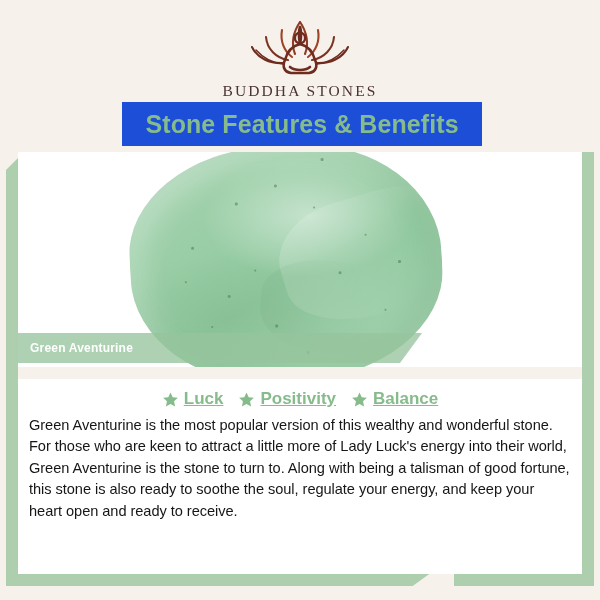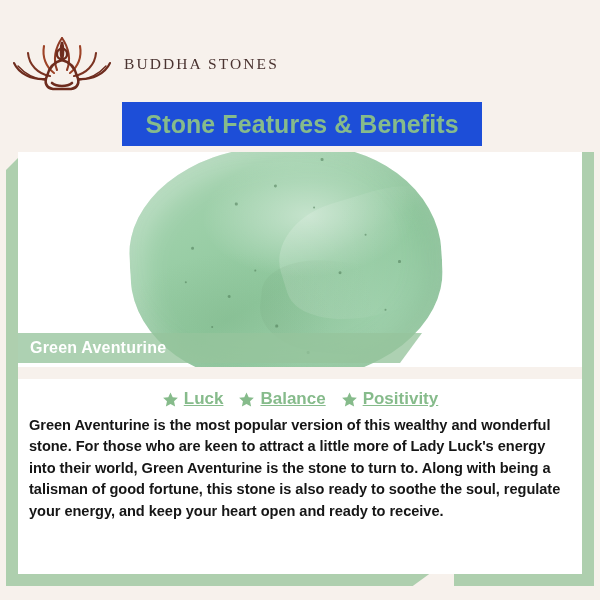--- a/index.html
+++ b/index.html
@@ -16,21 +16,21 @@
   }
 
   
   .brand-header {
     position: absolute;
     left: 0; top: 0;
     width: 600px;
     height: 112px;
     background: #f7f1ec;
     display: flex;
-    flex-direction: row;
+    flex-direction: column;
     align-items: center;
     justify-content: flex-start;
     padding-top: 14px;
     box-sizing: border-box;
     z-index: 6;
   }
   .logo-mark {
     width: 124px;
     height: 66px;
     display: block;
@@ -164,21 +164,21 @@
     height: 30px;
     background: rgba(150,196,156,0.78);
     z-index: 5;
     display: flex;
     align-items: center;
     -webkit-clip-path: polygon(0 0, 100% 0, calc(100% - 22px) 100%, 0 100%);
     clip-path: polygon(0 0, 100% 0, calc(100% - 22px) 100%, 0 100%);
   }
   .stone-name-text {
     margin-left: 12px;
-    font-size: 16px;
+    font-size: 12px;
     font-weight: bold;
     color: #ffffff;
     letter-spacing: 0.2px;
   }
 
   
   .info-area {
     position: absolute;
     left: 18px;
     top: 367px;
@@ -223,21 +223,21 @@
     text-decoration: underline;
   }
   .description {
     position: absolute;
     left: 11px;
     top: 48px;
     width: 542px;
     font-size: 14.6px;
     line-height: 21.4px;
     color: #161616;
-    font-weight: 700;
+    font-weight: 400;
     text-align: left;
     letter-spacing: -0.05px;
   }
 </style>
 </head>
 <body>
 
 <div class="green-frame"></div>
 <div class="green-frame-notch"></div>
 
@@ -276,27 +276,27 @@
     <div class="benefit-item">
       <svg class="star-icon" viewBox="0 0 24 24">
         <polygon points="12,2 15.1,8.8 22.4,9.6 17,14.6 18.5,22 12,18.3 5.5,22 7,14.6 1.6,9.6 8.9,8.8" fill="#86bb8b"></polygon>
       </svg>
       <span class="benefit-label">Luck</span>
     </div>
     <div class="benefit-item">
       <svg class="star-icon" viewBox="0 0 24 24">
         <polygon points="12,2 15.1,8.8 22.4,9.6 17,14.6 18.5,22 12,18.3 5.5,22 7,14.6 1.6,9.6 8.9,8.8" fill="#86bb8b"></polygon>
       </svg>
-      <span class="benefit-label">Balance</span>
+      <span class="benefit-label">Positivity</span>
     </div>
     <div class="benefit-item">
       <svg class="star-icon" viewBox="0 0 24 24">
         <polygon points="12,2 15.1,8.8 22.4,9.6 17,14.6 18.5,22 12,18.3 5.5,22 7,14.6 1.6,9.6 8.9,8.8" fill="#86bb8b"></polygon>
       </svg>
-      <span class="benefit-label">Positivity</span>
+      <span class="benefit-label">Balance</span>
     </div>
   </div>
 
   <div class="description">Green Aventurine is the most popular version of this wealthy and wonderful stone. For those who are keen to attract a little more of Lady Luck's energy into their world, Green Aventurine is the stone to turn to. Along with being a talisman of good fortune, this stone is also ready to soothe the soul, regulate your energy, and keep your heart open and ready to receive.</div>
 </div>
 
 <div class="title-banner">
   <span class="title-banner-text">Stone Features &amp; Benefits</span>
 </div>
 

